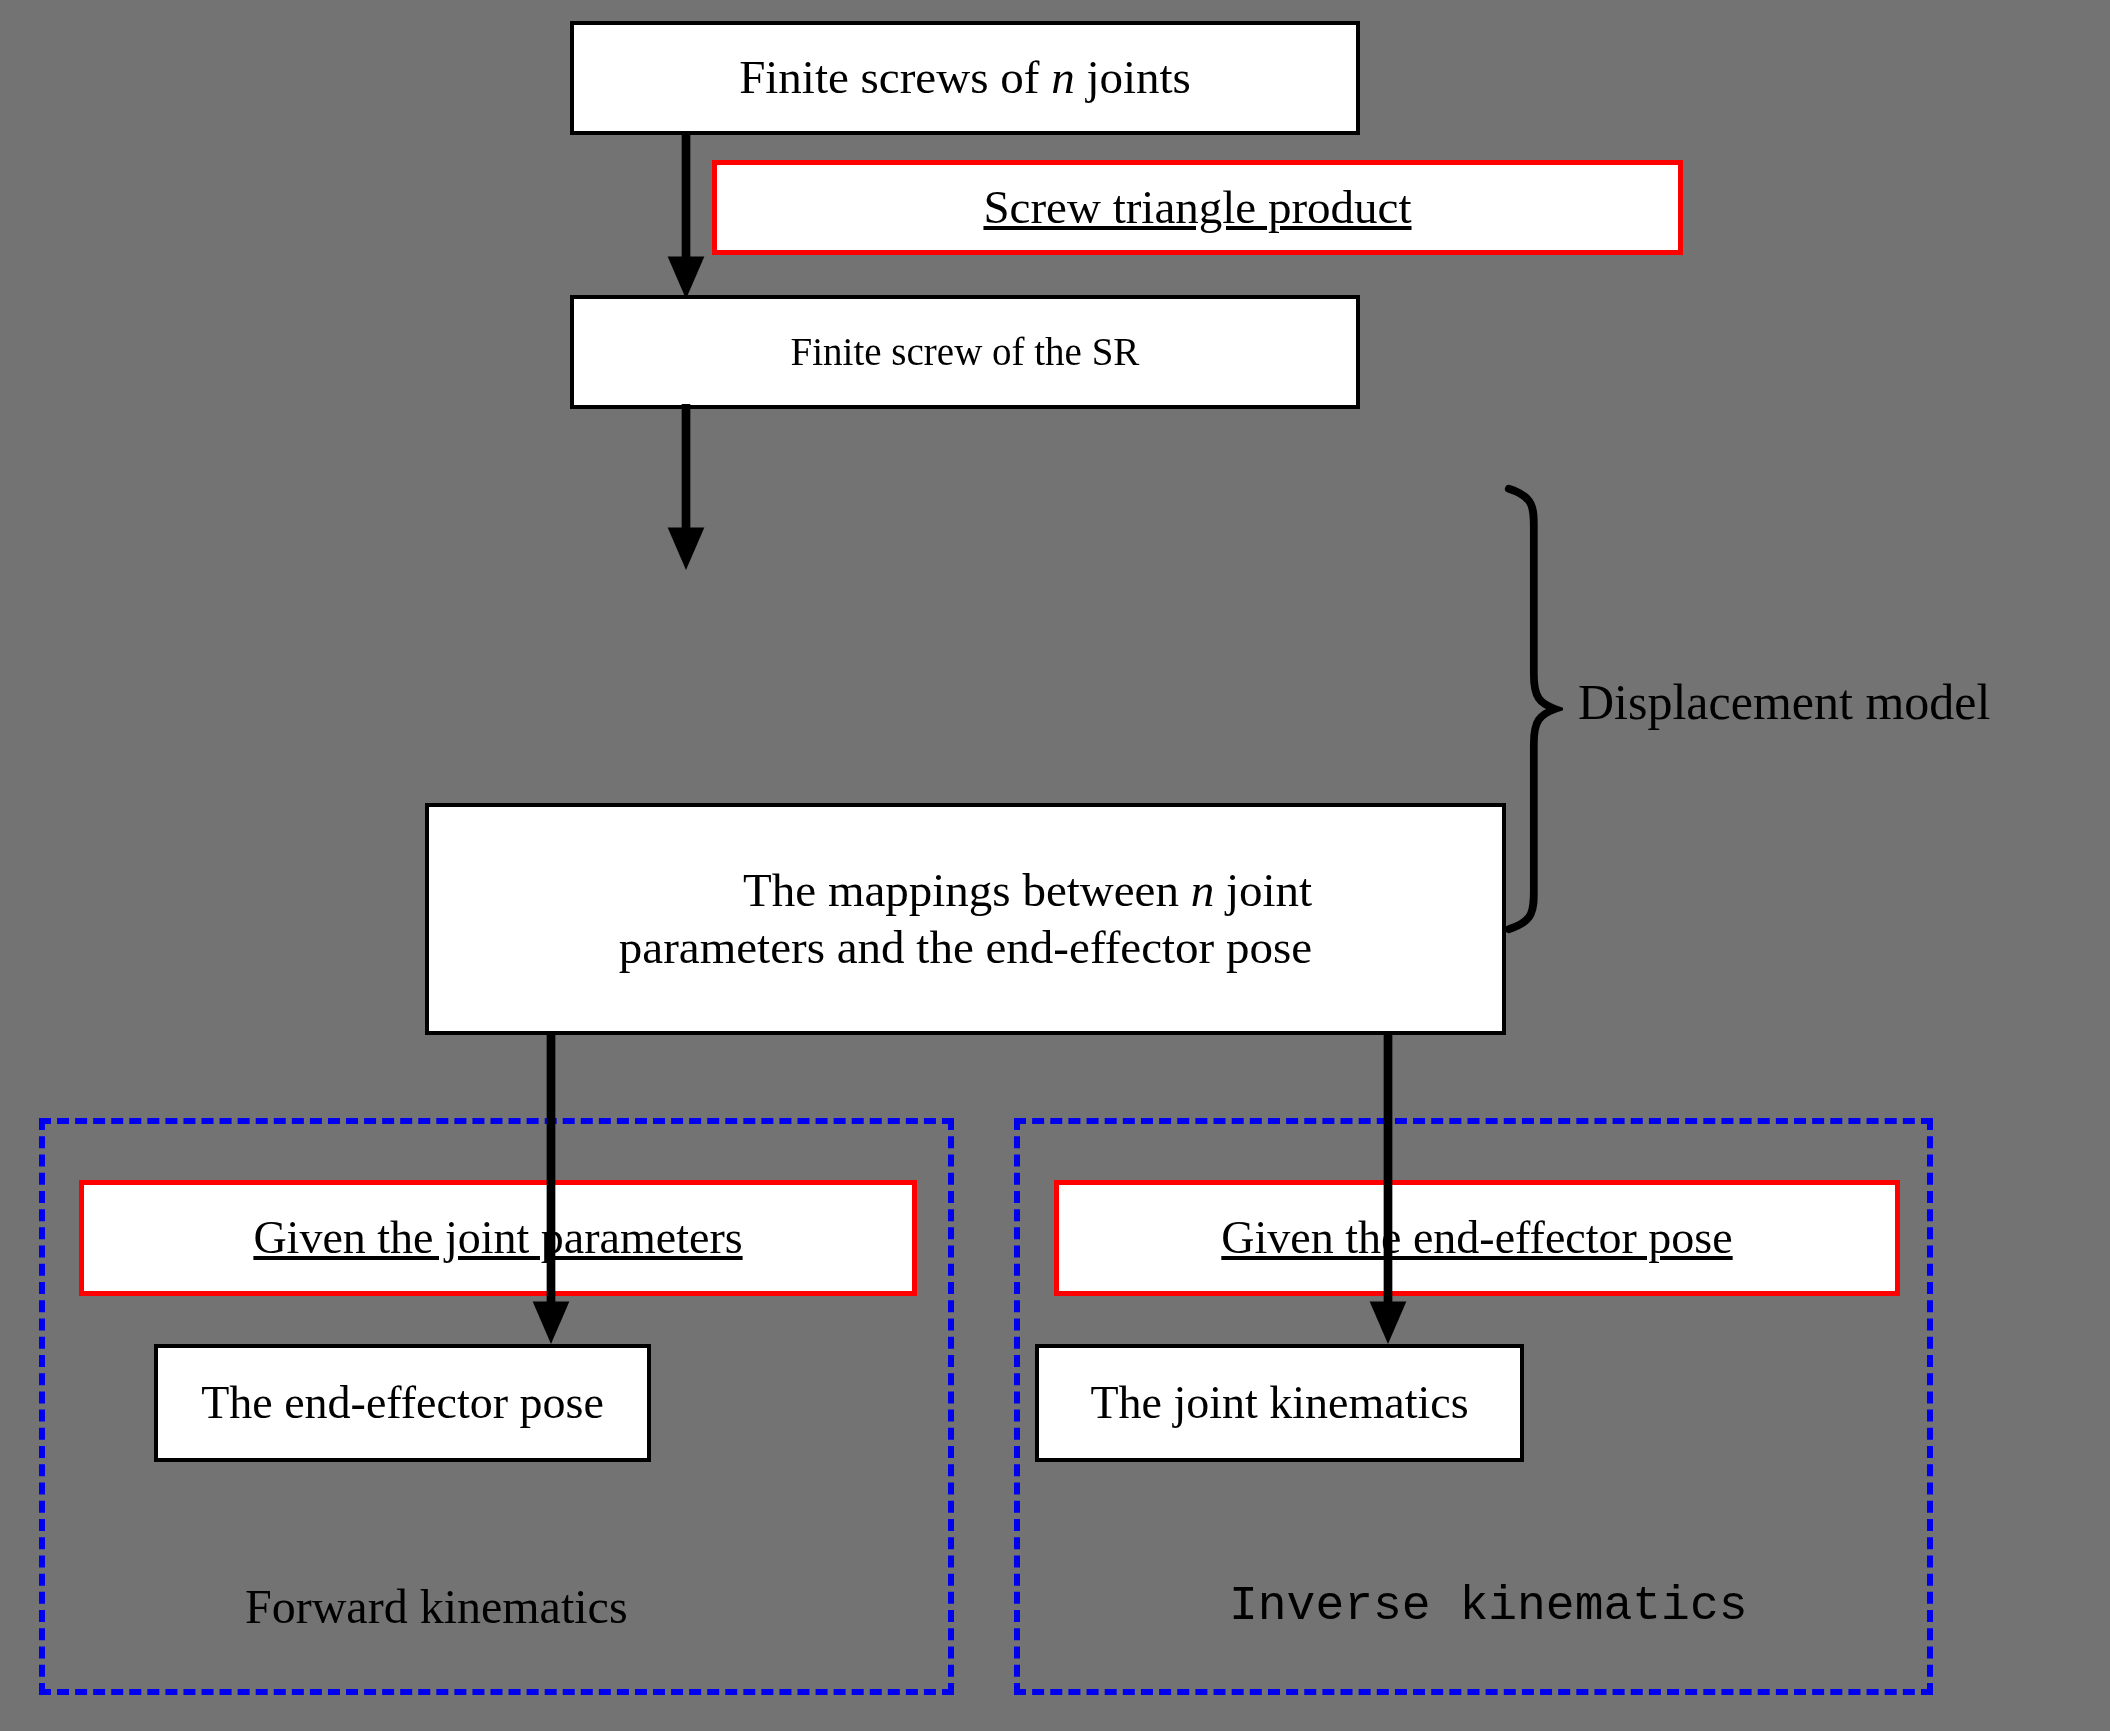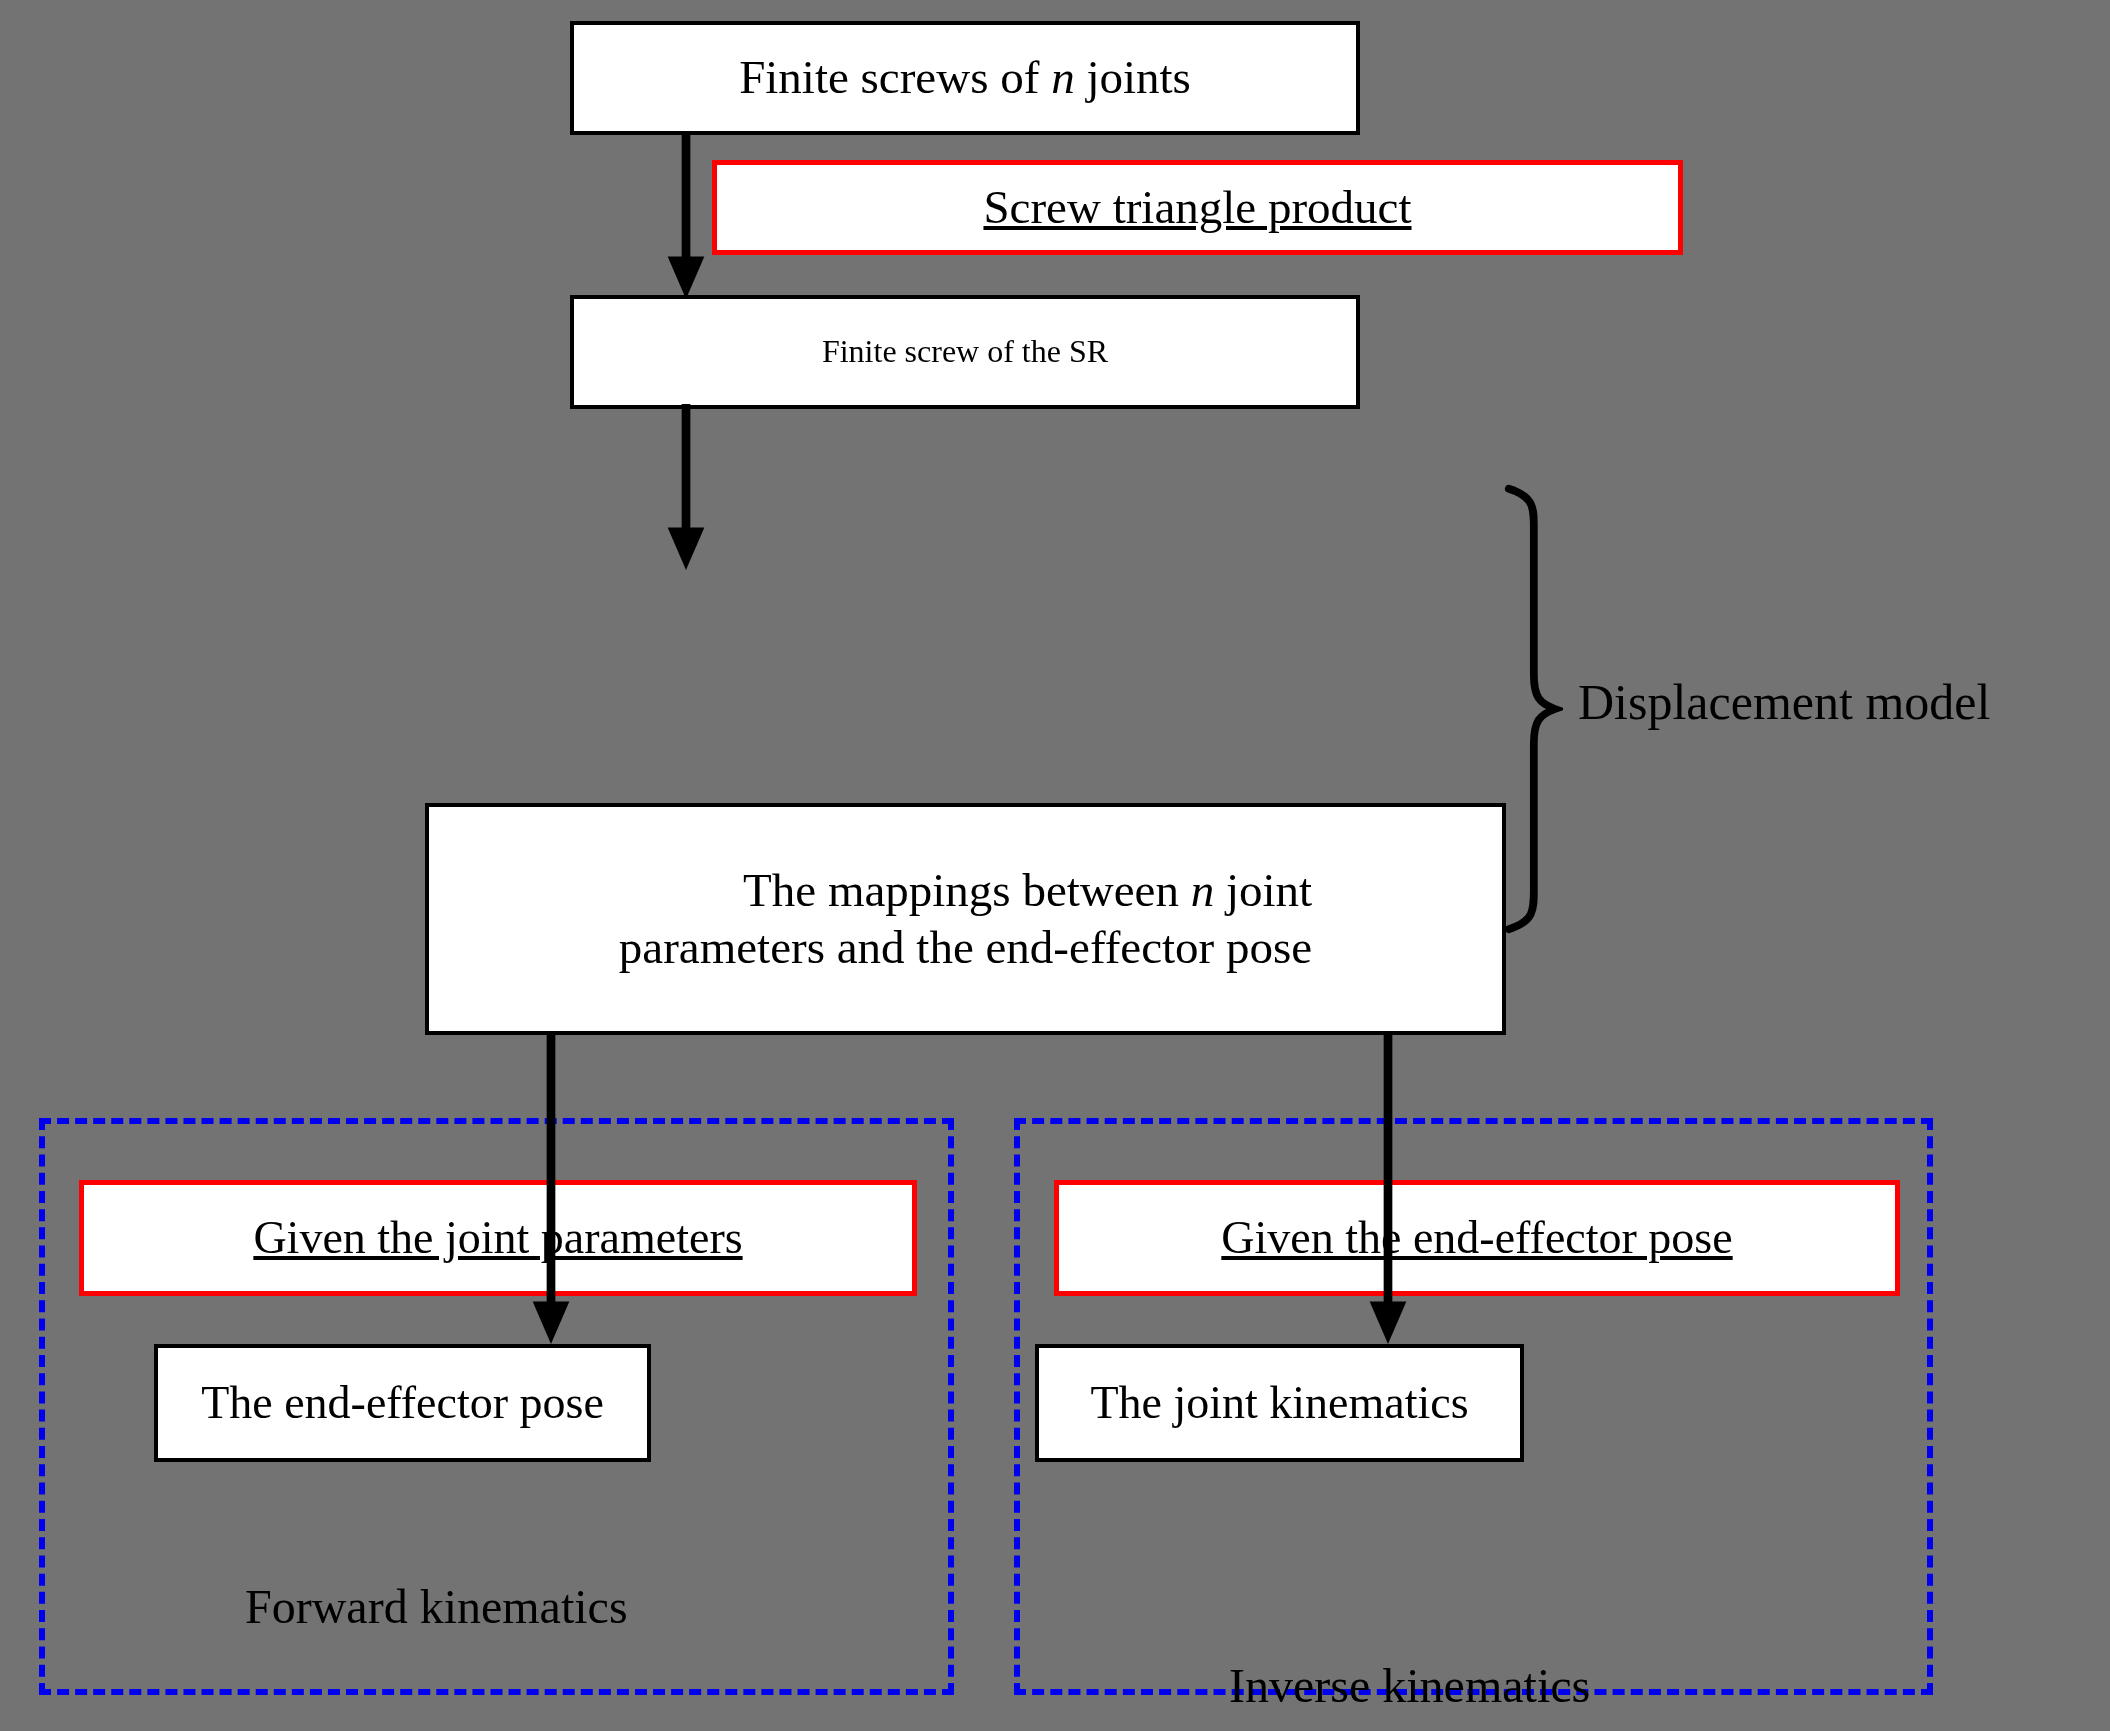--- a/index.html
+++ b/index.html
@@ -100,21 +100,21 @@
   </svg>
 
   <div class="node black layer-node" style="left:570px; top:21px; width:790px; height:114px; font-size:47px;">
     <span class="txt">Finite screws of <em class="ital">n</em> joints</span>
   </div>
 
   <div class="node red layer-node" style="left:712px; top:160px; width:971px; height:95px; font-size:47px;">
     <span class="txt">Screw triangle product</span>
   </div>
 
-  <div class="node black layer-node" style="left:570px; top:295px; width:790px; height:114px; font-size:32px;">
+  <div class="node black layer-node" style="left:570px; top:295px; width:790px; height:114px; font-size:39px;">
     <span class="txt">Finite screw of the SR</span>
   </div>
 
   <div class="node black layer-node" style="left:425px; top:803px; width:1081px; height:232px; font-size:47px;text-align:right;">
     <span class="txt">The mappings between <em class="ital">n</em> joint<br>parameters and the end-effector pose</span>
   </div>
 
   <div class="node red layer-node" style="left:79px; top:1180px; width:838px; height:116px; font-size:46px;">
     <span class="txt">Given the joint parameters</span>
   </div>
@@ -128,16 +128,16 @@
   </div>
 
   <div class="node black layer-node" style="left:1035px; top:1344px; width:489px; height:118px; font-size:46px;">
     <span class="txt">The joint kinematics</span>
   </div>
 
   <div class="label layer-label" style="left:1578px; top:673px; font-size:50px;">Displacement model</div>
 
   <div class="label layer-label" style="left:245px; top:1579px; font-size:48px;">Forward kinematics</div>
 
-  <div class="label layer-label" style="left:1229px; top:1658px; font-size:48px;">Inverse kinematics</div>
+  <div class="label layer-label" style="left:1229px; top:1579px; font-size:48px;font-family:Liberation Mono, monospace;">Inverse kinematics</div>
 
 </div>
 
 
 </body></html>

